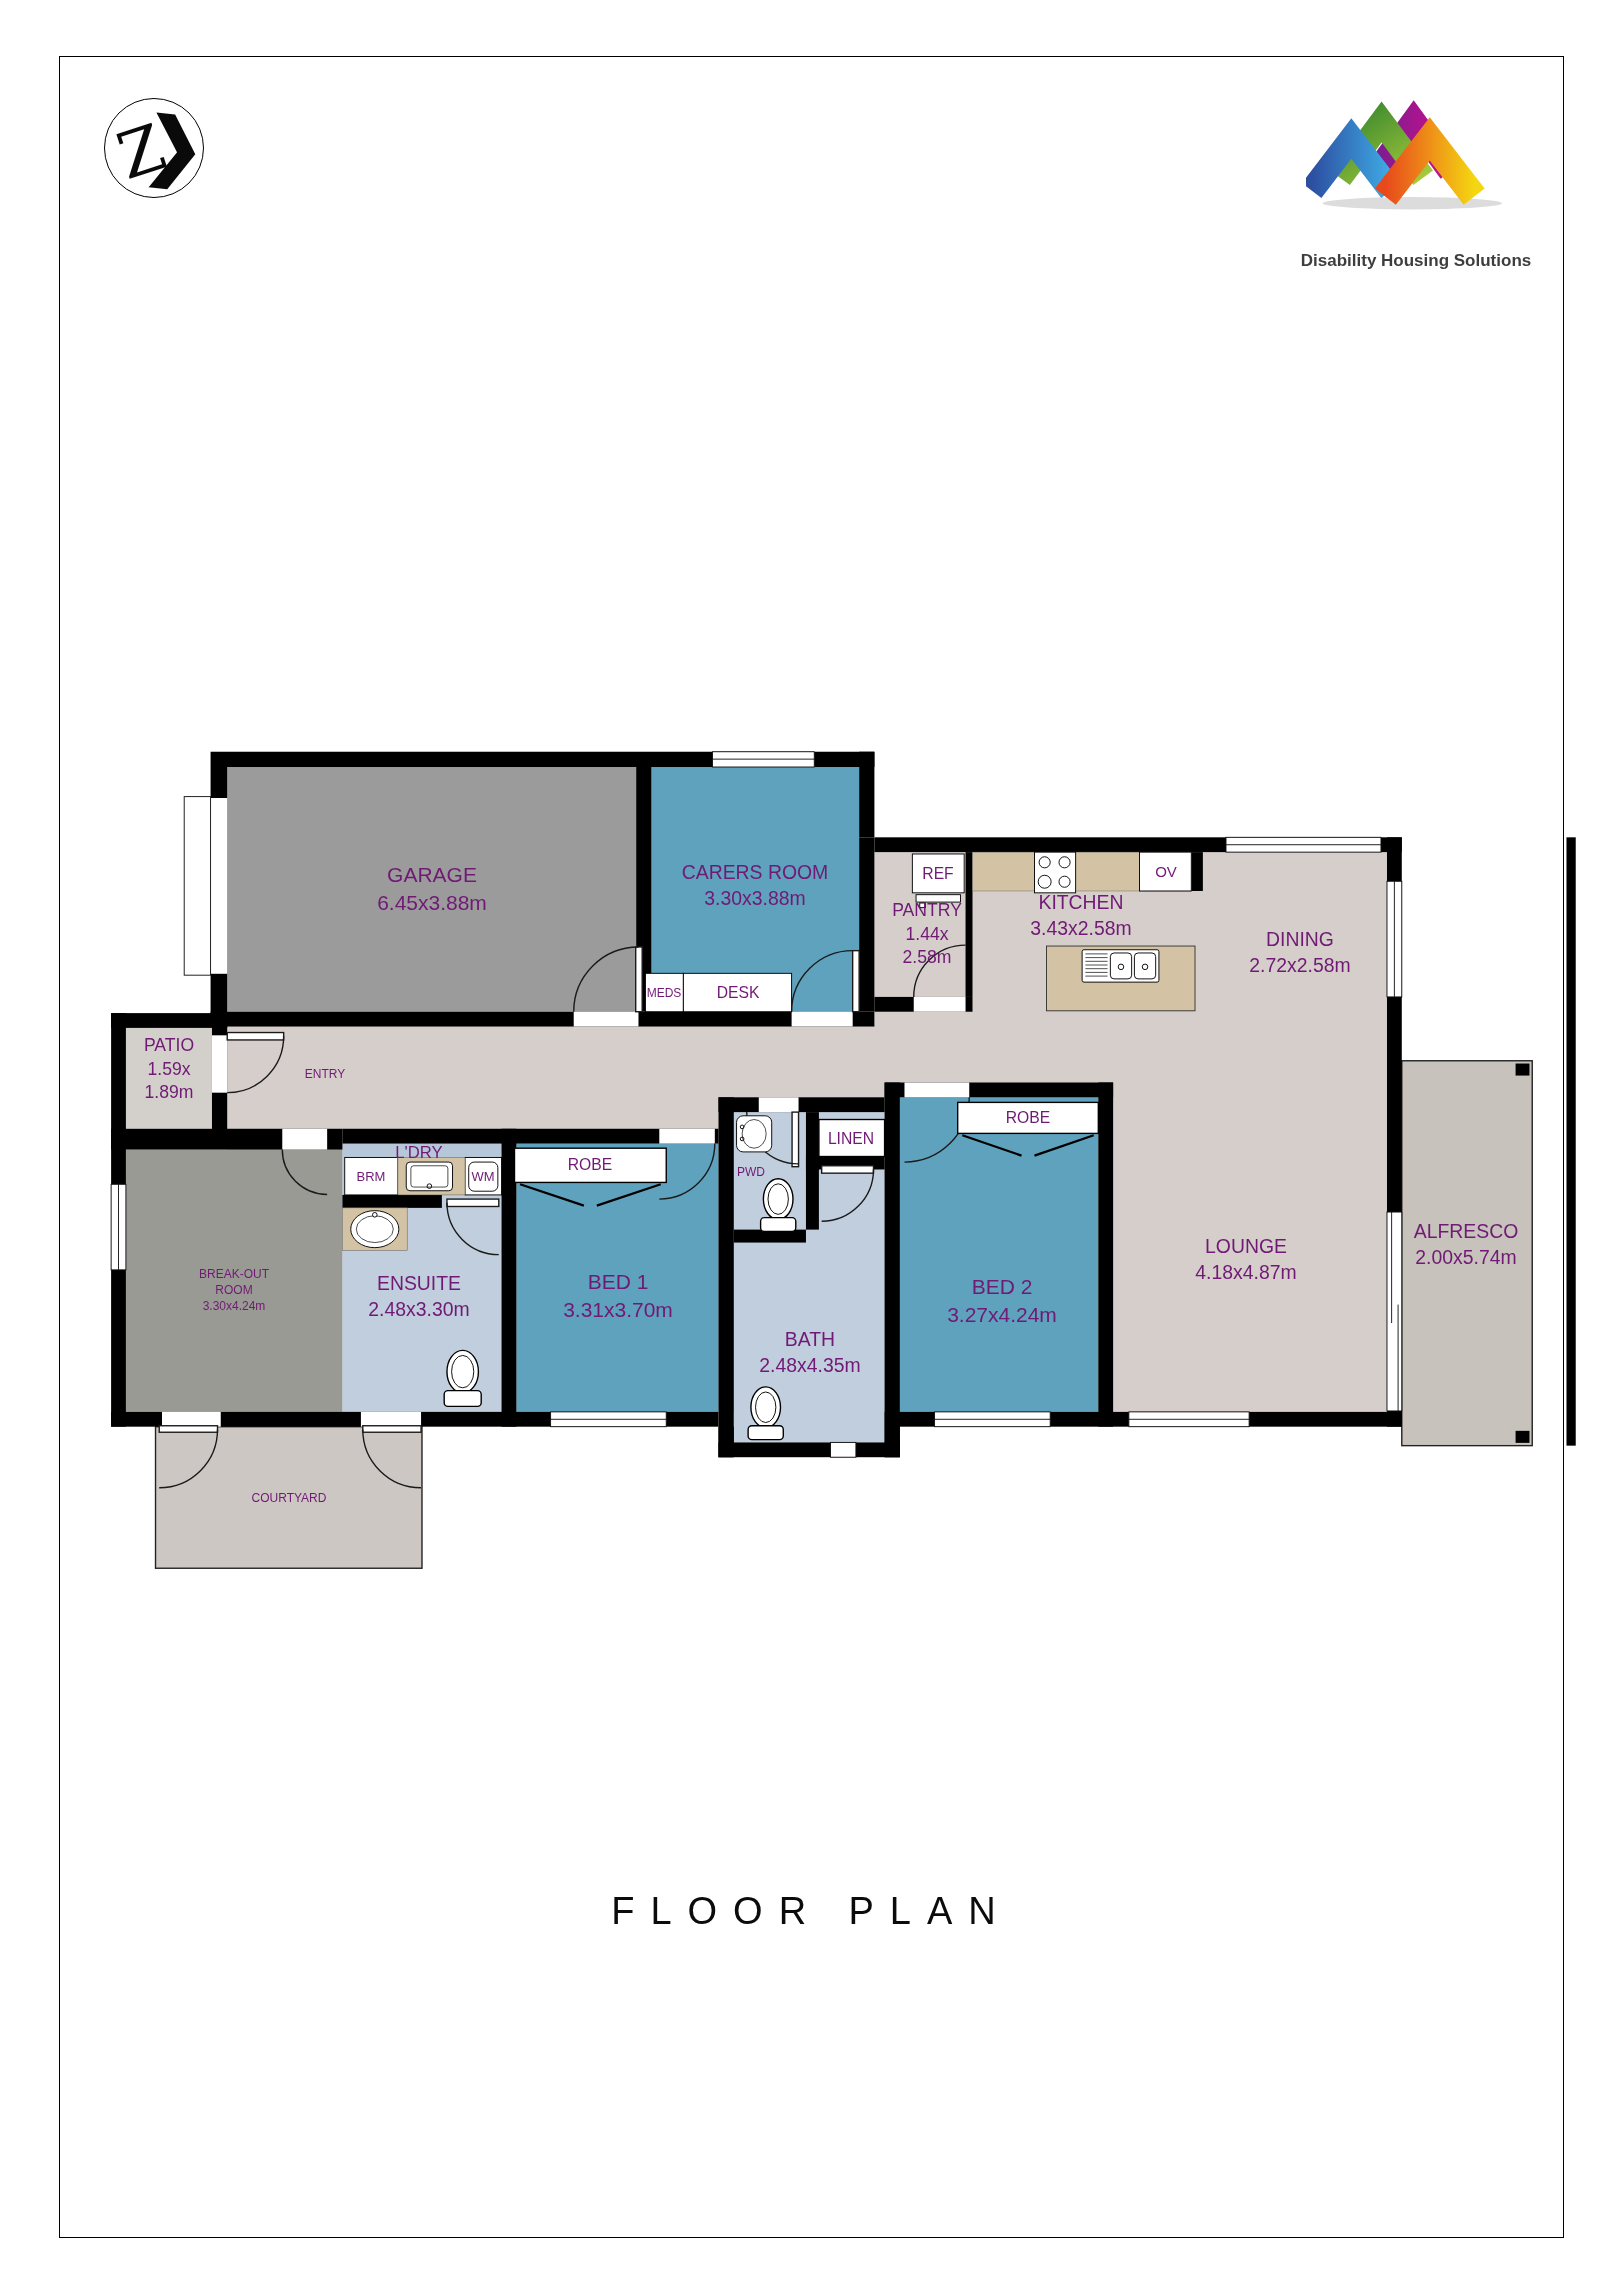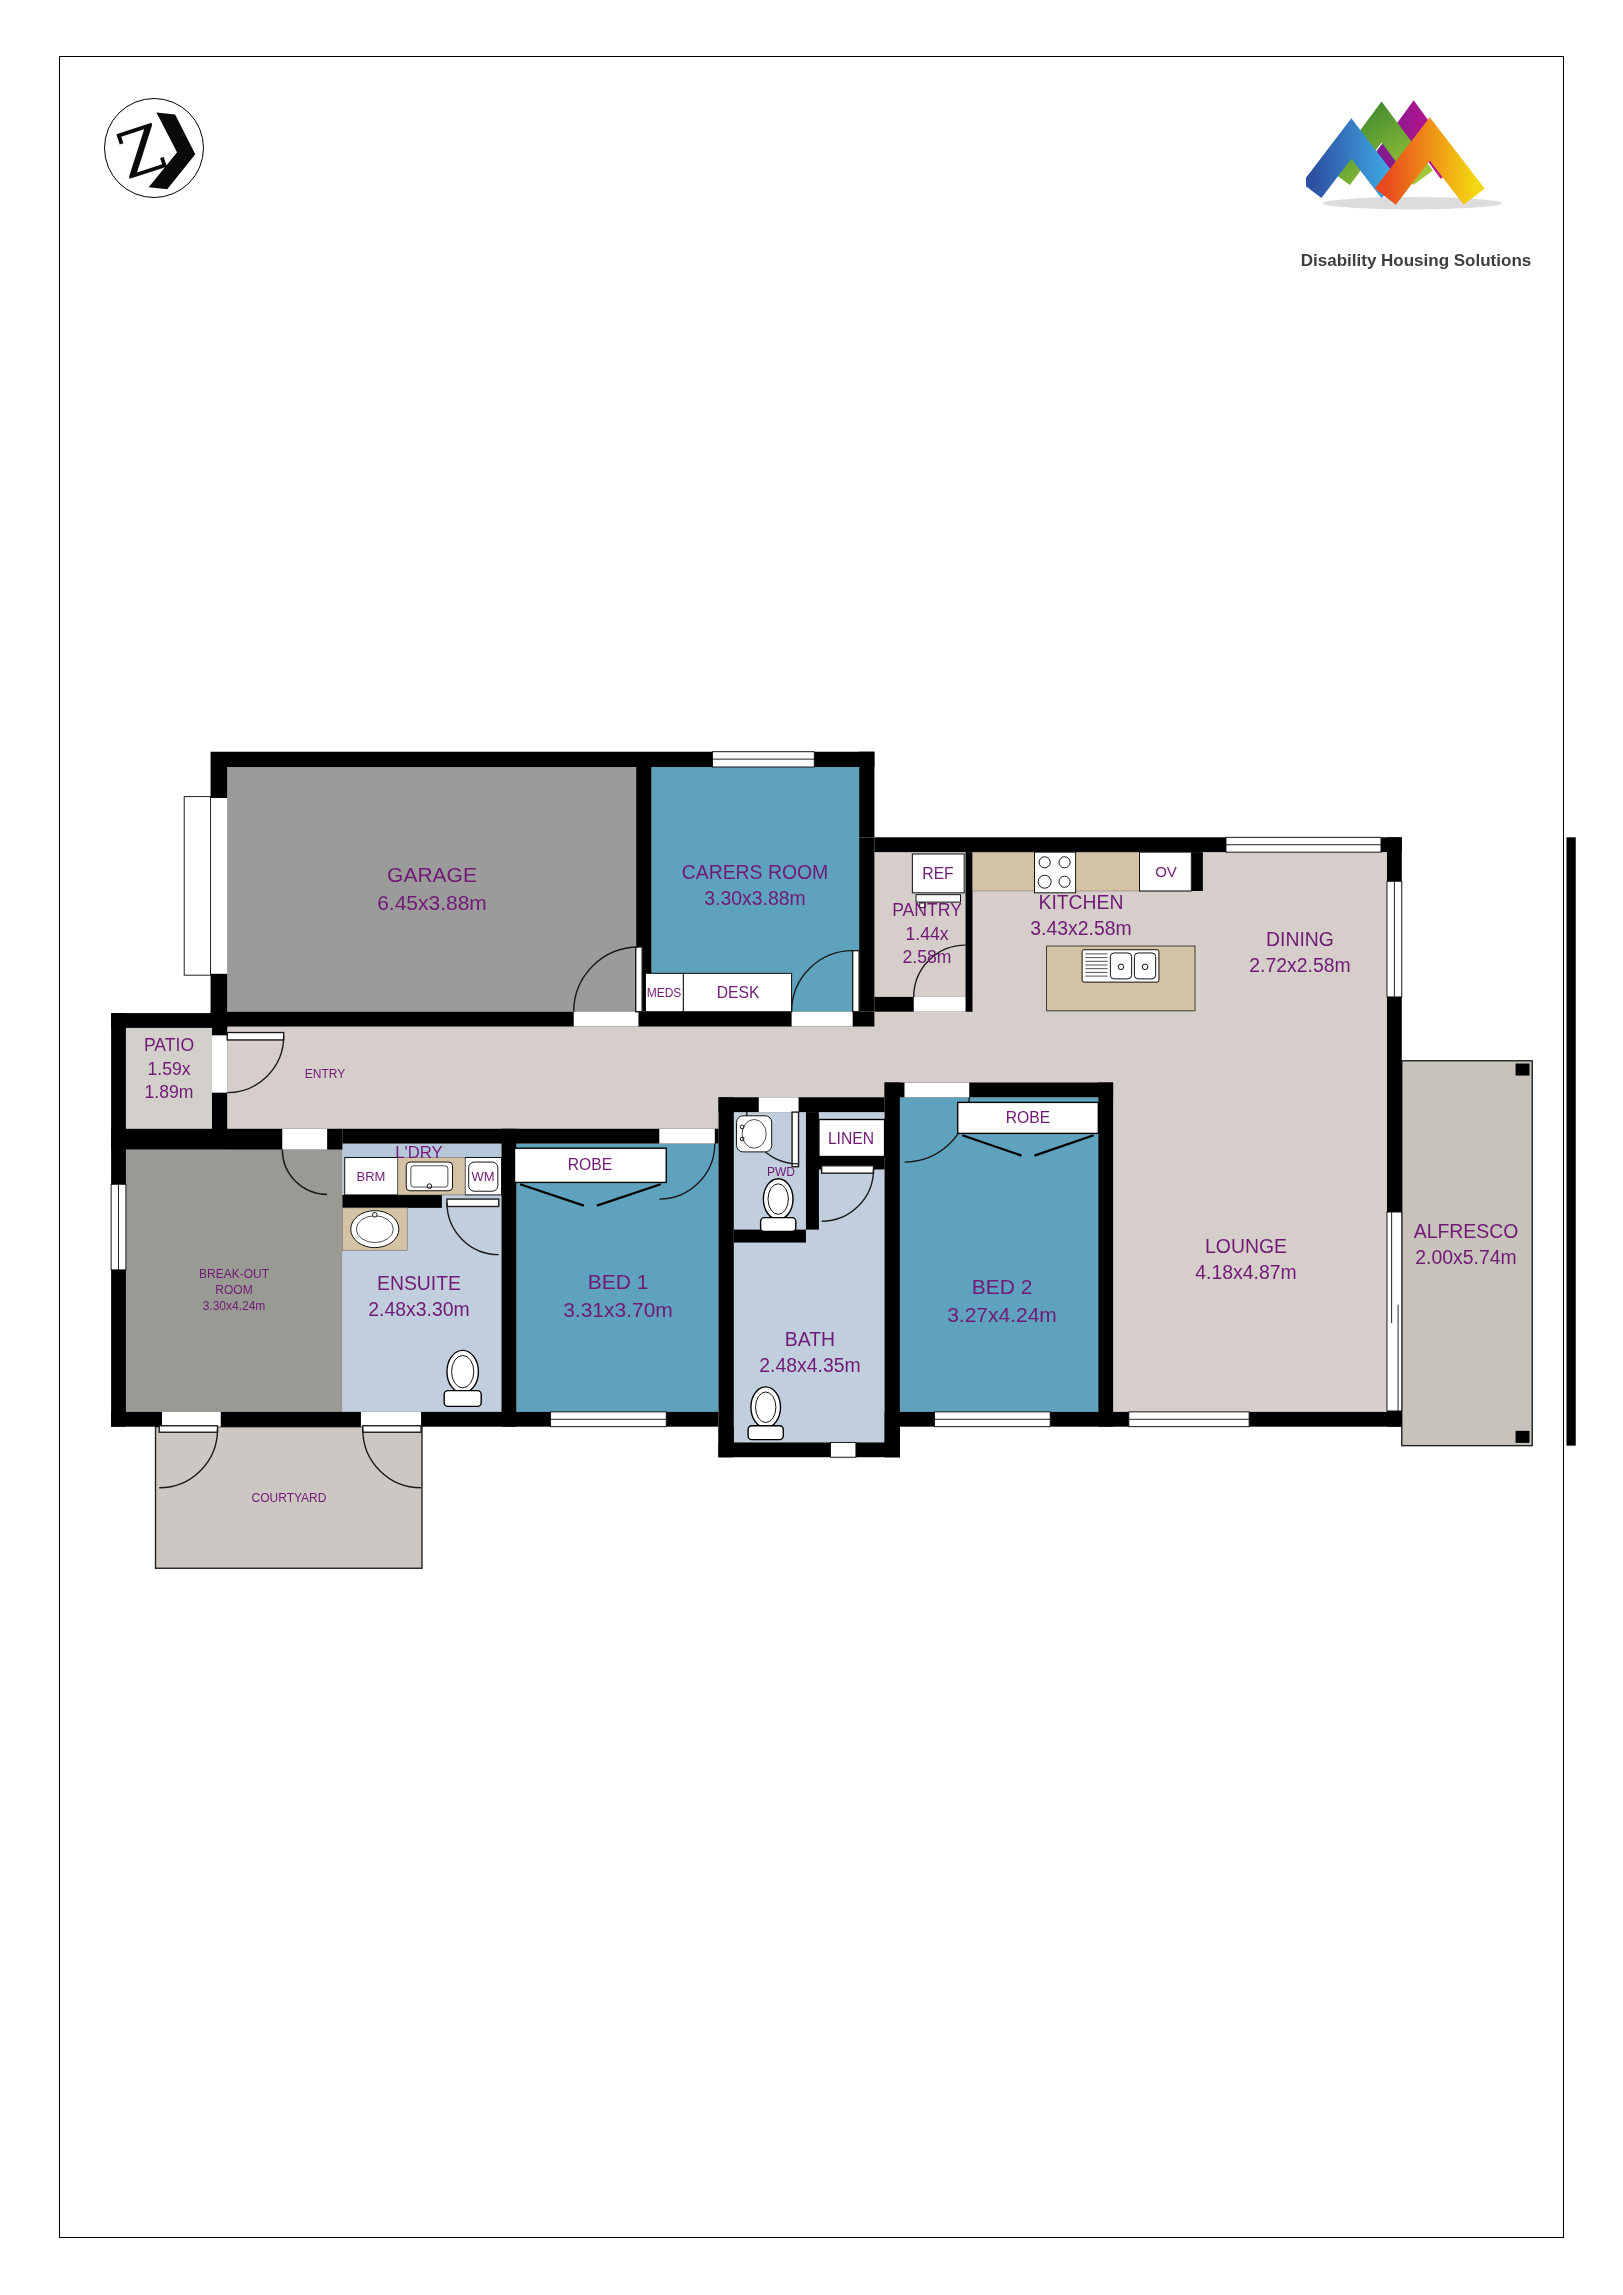--- a/index.html
+++ b/index.html
@@ -269,31 +269,32 @@
   <div class="lbl f42" style="left:1081px;top:915px;"><span>KITCHEN</span><br><span>3.43x2.58m</span></div>
   <div class="lbl f42" style="left:1300px;top:952px;"><span>DINING</span><br><span>2.72x2.58m</span></div>
   <div class="lbl f38" style="left:169px;top:1069px;"><span>PATIO</span><br><span>1.59x
 1.89m</span></div>
   <div class="lbl f40" style="left:325px;top:1074px;"><span>ENTRY</span></div>
   <div class="lbl f40" style="left:234px;top:1290px;"><span>BREAK-OUT
 ROOM</span><br><span>3.30x4.24m</span></div>
   <div class="lbl f42" style="left:419px;top:1296px;"><span>ENSUITE</span><br><span>2.48x3.30m</span></div>
   <div class="lbl f36" style="left:419px;top:1153px;"><span>L'DRY</span></div>
   <div class="lbl f46" style="left:618px;top:1296px;"><span>BED 1</span><br><span>3.31x3.70m</span></div>
-  <div class="lbl f40" style="left:751px;top:1172px;margin-left:30px;"><span>PWD</span></div>
+  <div class="lbl f40" style="left:751px;top:1172px;"><span>PWD</span></div>
   <div class="lbl f34" style="left:851px;top:1139px;"><span>LINEN</span></div>
   <div class="lbl f42" style="left:810px;top:1352px;"><span>BATH</span><br><span>2.48x4.35m</span></div>
   <div class="lbl f46" style="left:1002px;top:1301px;"><span>BED 2</span><br><span>3.27x4.24m</span></div>
   <div class="lbl f42" style="left:1246px;top:1259px;"><span>LOUNGE</span><br><span>4.18x4.87m</span></div>
   <div class="lbl f42" style="left:1466px;top:1244px;"><span>ALFRESCO</span><br><span>2.00x5.74m</span></div>
   <div class="lbl f40" style="left:289px;top:1498px;"><span>COURTYARD</span></div>
 
   <div class="lbl f34" style="left:590px;top:1165px;"><span>ROBE</span></div>
   <div class="lbl f34" style="left:1028px;top:1118px;"><span>ROBE</span></div>
   <div class="lbl f28" style="left:371px;top:1177px;"><span>BRM</span></div>
   <div class="lbl f28" style="left:483px;top:1177px;"><span>WM</span></div>
   <div class="lbl f26" style="left:664px;top:993px;"><span>MEDS</span></div>
   <div class="lbl f34" style="left:738px;top:993px;"><span>DESK</span></div>
   <div class="lbl f34" style="left:938px;top:874px;"><span>REF</span></div>
   <div class="lbl f32" style="left:1166px;top:872px;"><span>OV</span></div>
 
+  <div class="title">FLOOR PLAN</div>
 </div>
 
 
 </body></html>

